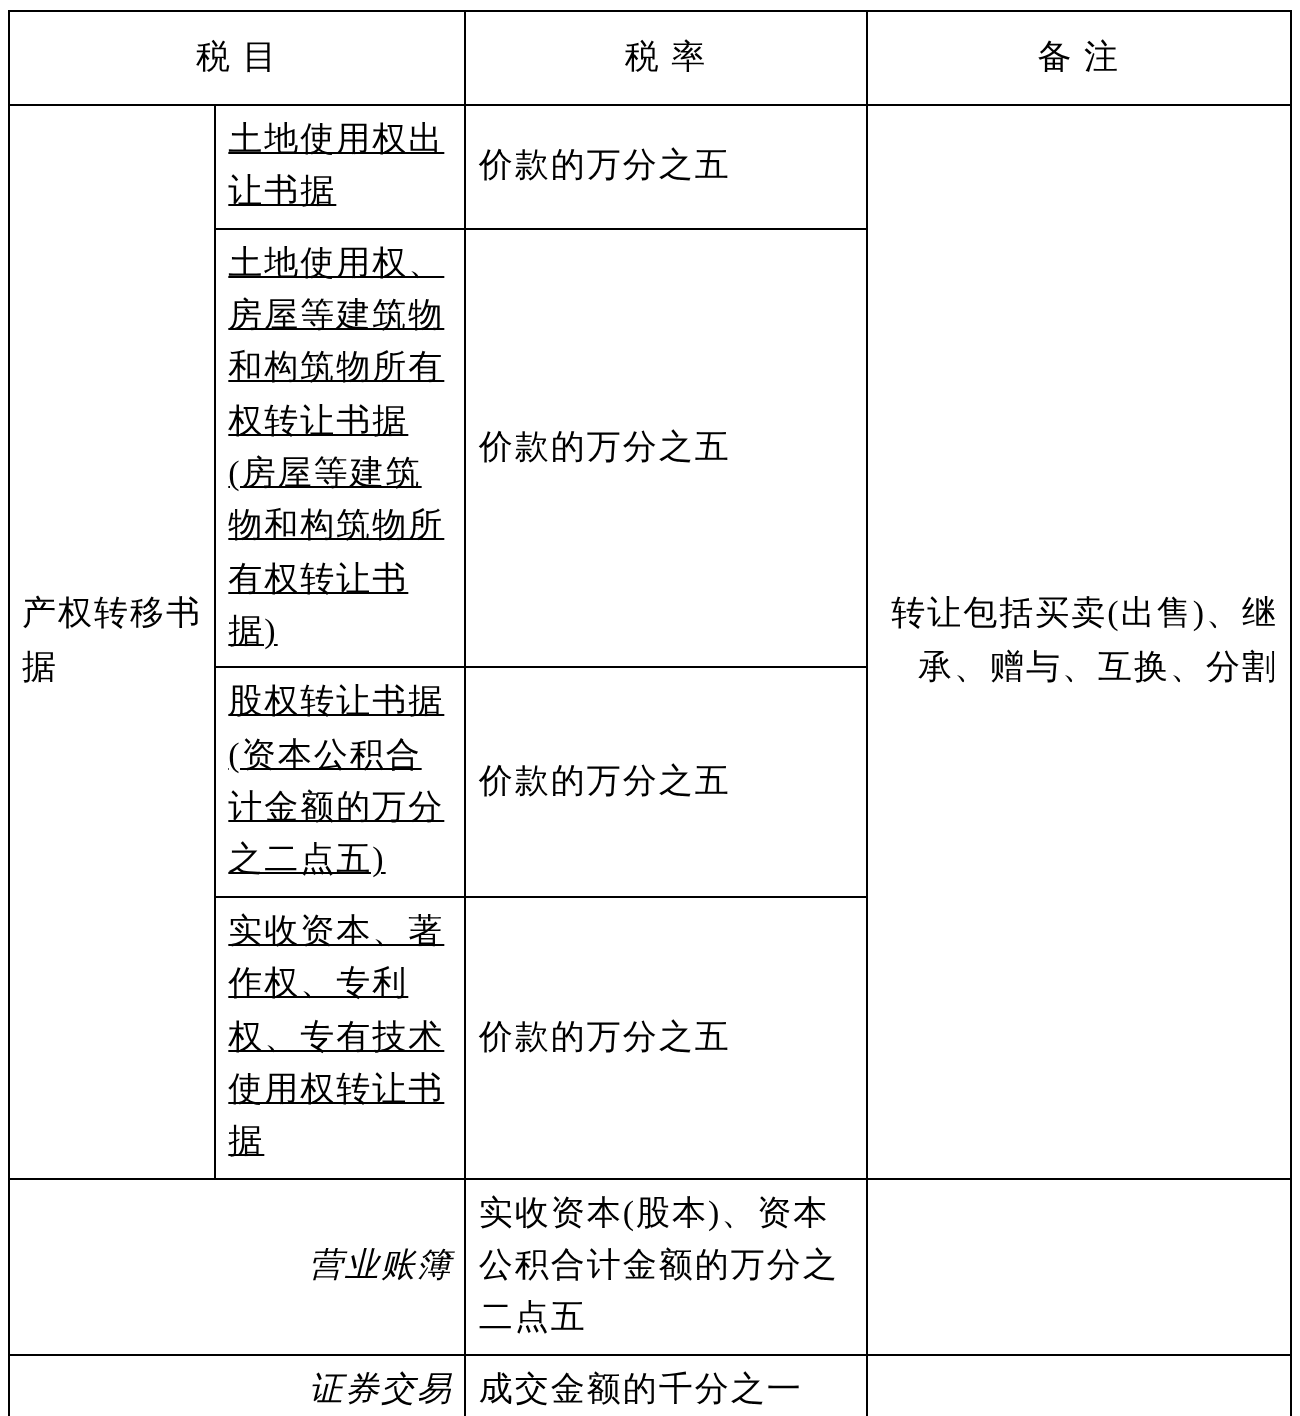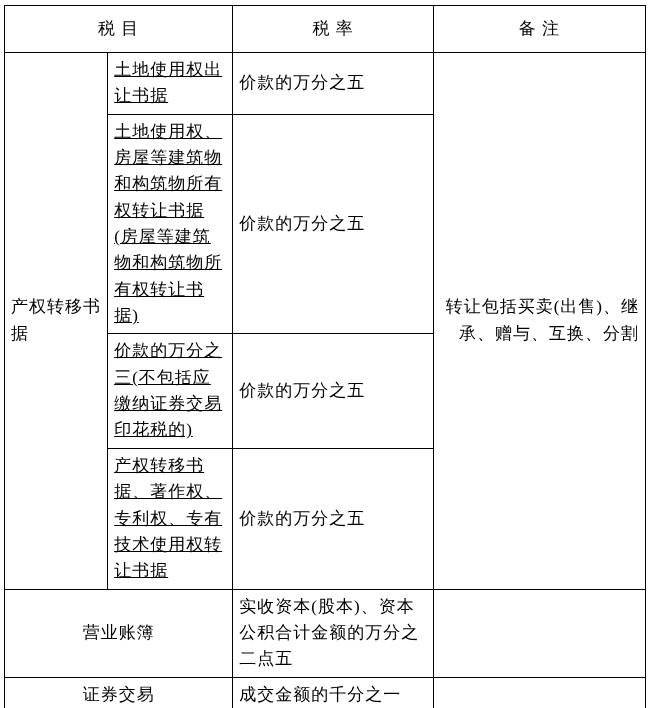--- a/index.html
+++ b/index.html
@@ -59,23 +59,24 @@
   .sub-item {
     text-align: left;
     letter-spacing: 0.5px;
     text-decoration: underline;
   }
   .rate-cell {
     text-align: left;
     letter-spacing: 0.5px;
   }
   .wide-left {
-    text-align: center;
+    text-align: right;
     letter-spacing: 1px;
     padding-left: 8px;
+    font-style: italic;
   }
 </style>
 </head>
 <body>
 
 <div class="sheet">
   <table class="tax-table">
     <colgroup>
       <col class="col-a">
         <col class="col-b">
@@ -95,26 +96,26 @@
         <td class="rate-cell">价款的万分之五</td>
         <td rowspan="4" class="remark-cell">转让包括买卖(出售)、继承、赠与、互换、分割</td>
       </tr>
 
       <tr>
         <td class="sub-item">土地使用权、房屋等建筑物和构筑物所有权转让书据(房屋等建筑物和构筑物所有权转让书据)</td>
         <td class="rate-cell">价款的万分之五</td>
       </tr>
 
       <tr>
-        <td class="sub-item">价款的万分之三(不包括应缴纳证券交易印花税的)</td>
+        <td class="sub-item">股权转让书据(资本公积合计金额的万分之二点五)</td>
         <td class="rate-cell">价款的万分之五</td>
       </tr>
 
       <tr>
-        <td class="sub-item">产权转移书据、著作权、专利权、专有技术使用权转让书据</td>
+        <td class="sub-item">实收资本、著作权、专利权、专有技术使用权转让书据</td>
         <td class="rate-cell">价款的万分之五</td>
       </tr>
 
       <tr>
         <td colspan="2" class="wide-left">营业账簿</td>
         <td class="rate-cell">实收资本(股本)、资本公积合计金额的万分之二点五</td>
         <td></td>
       </tr>
 
       <tr>

